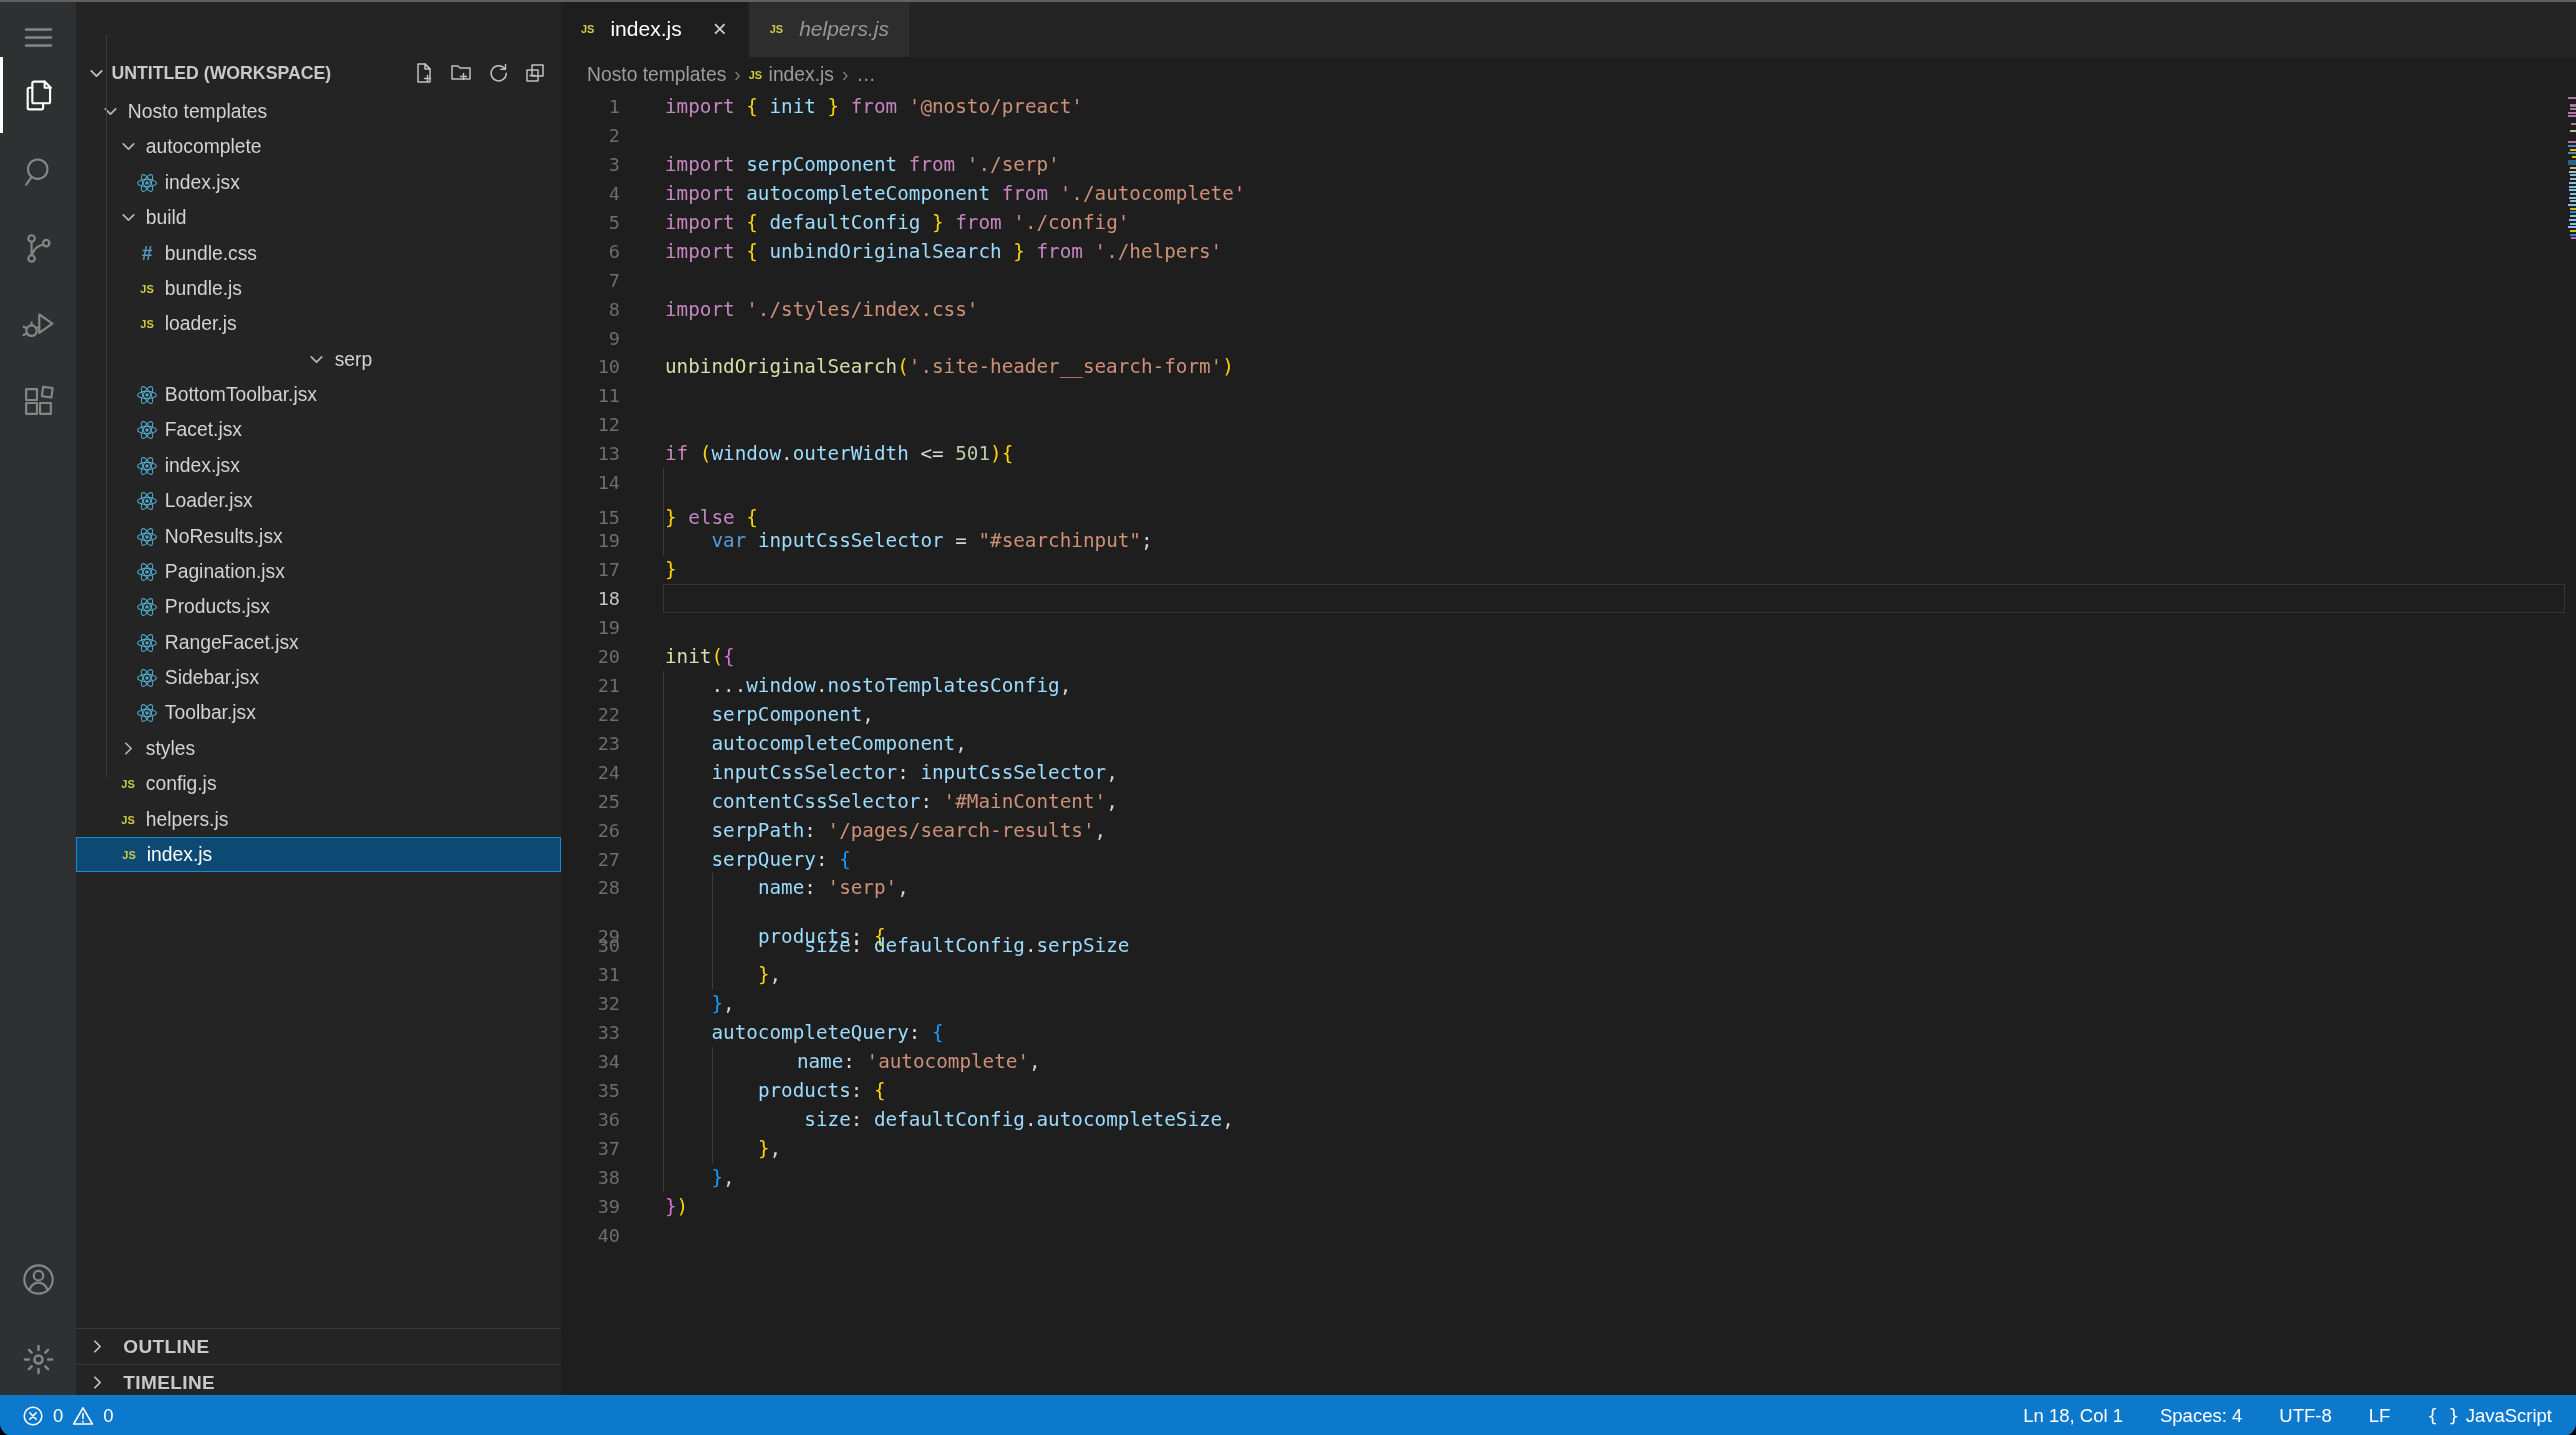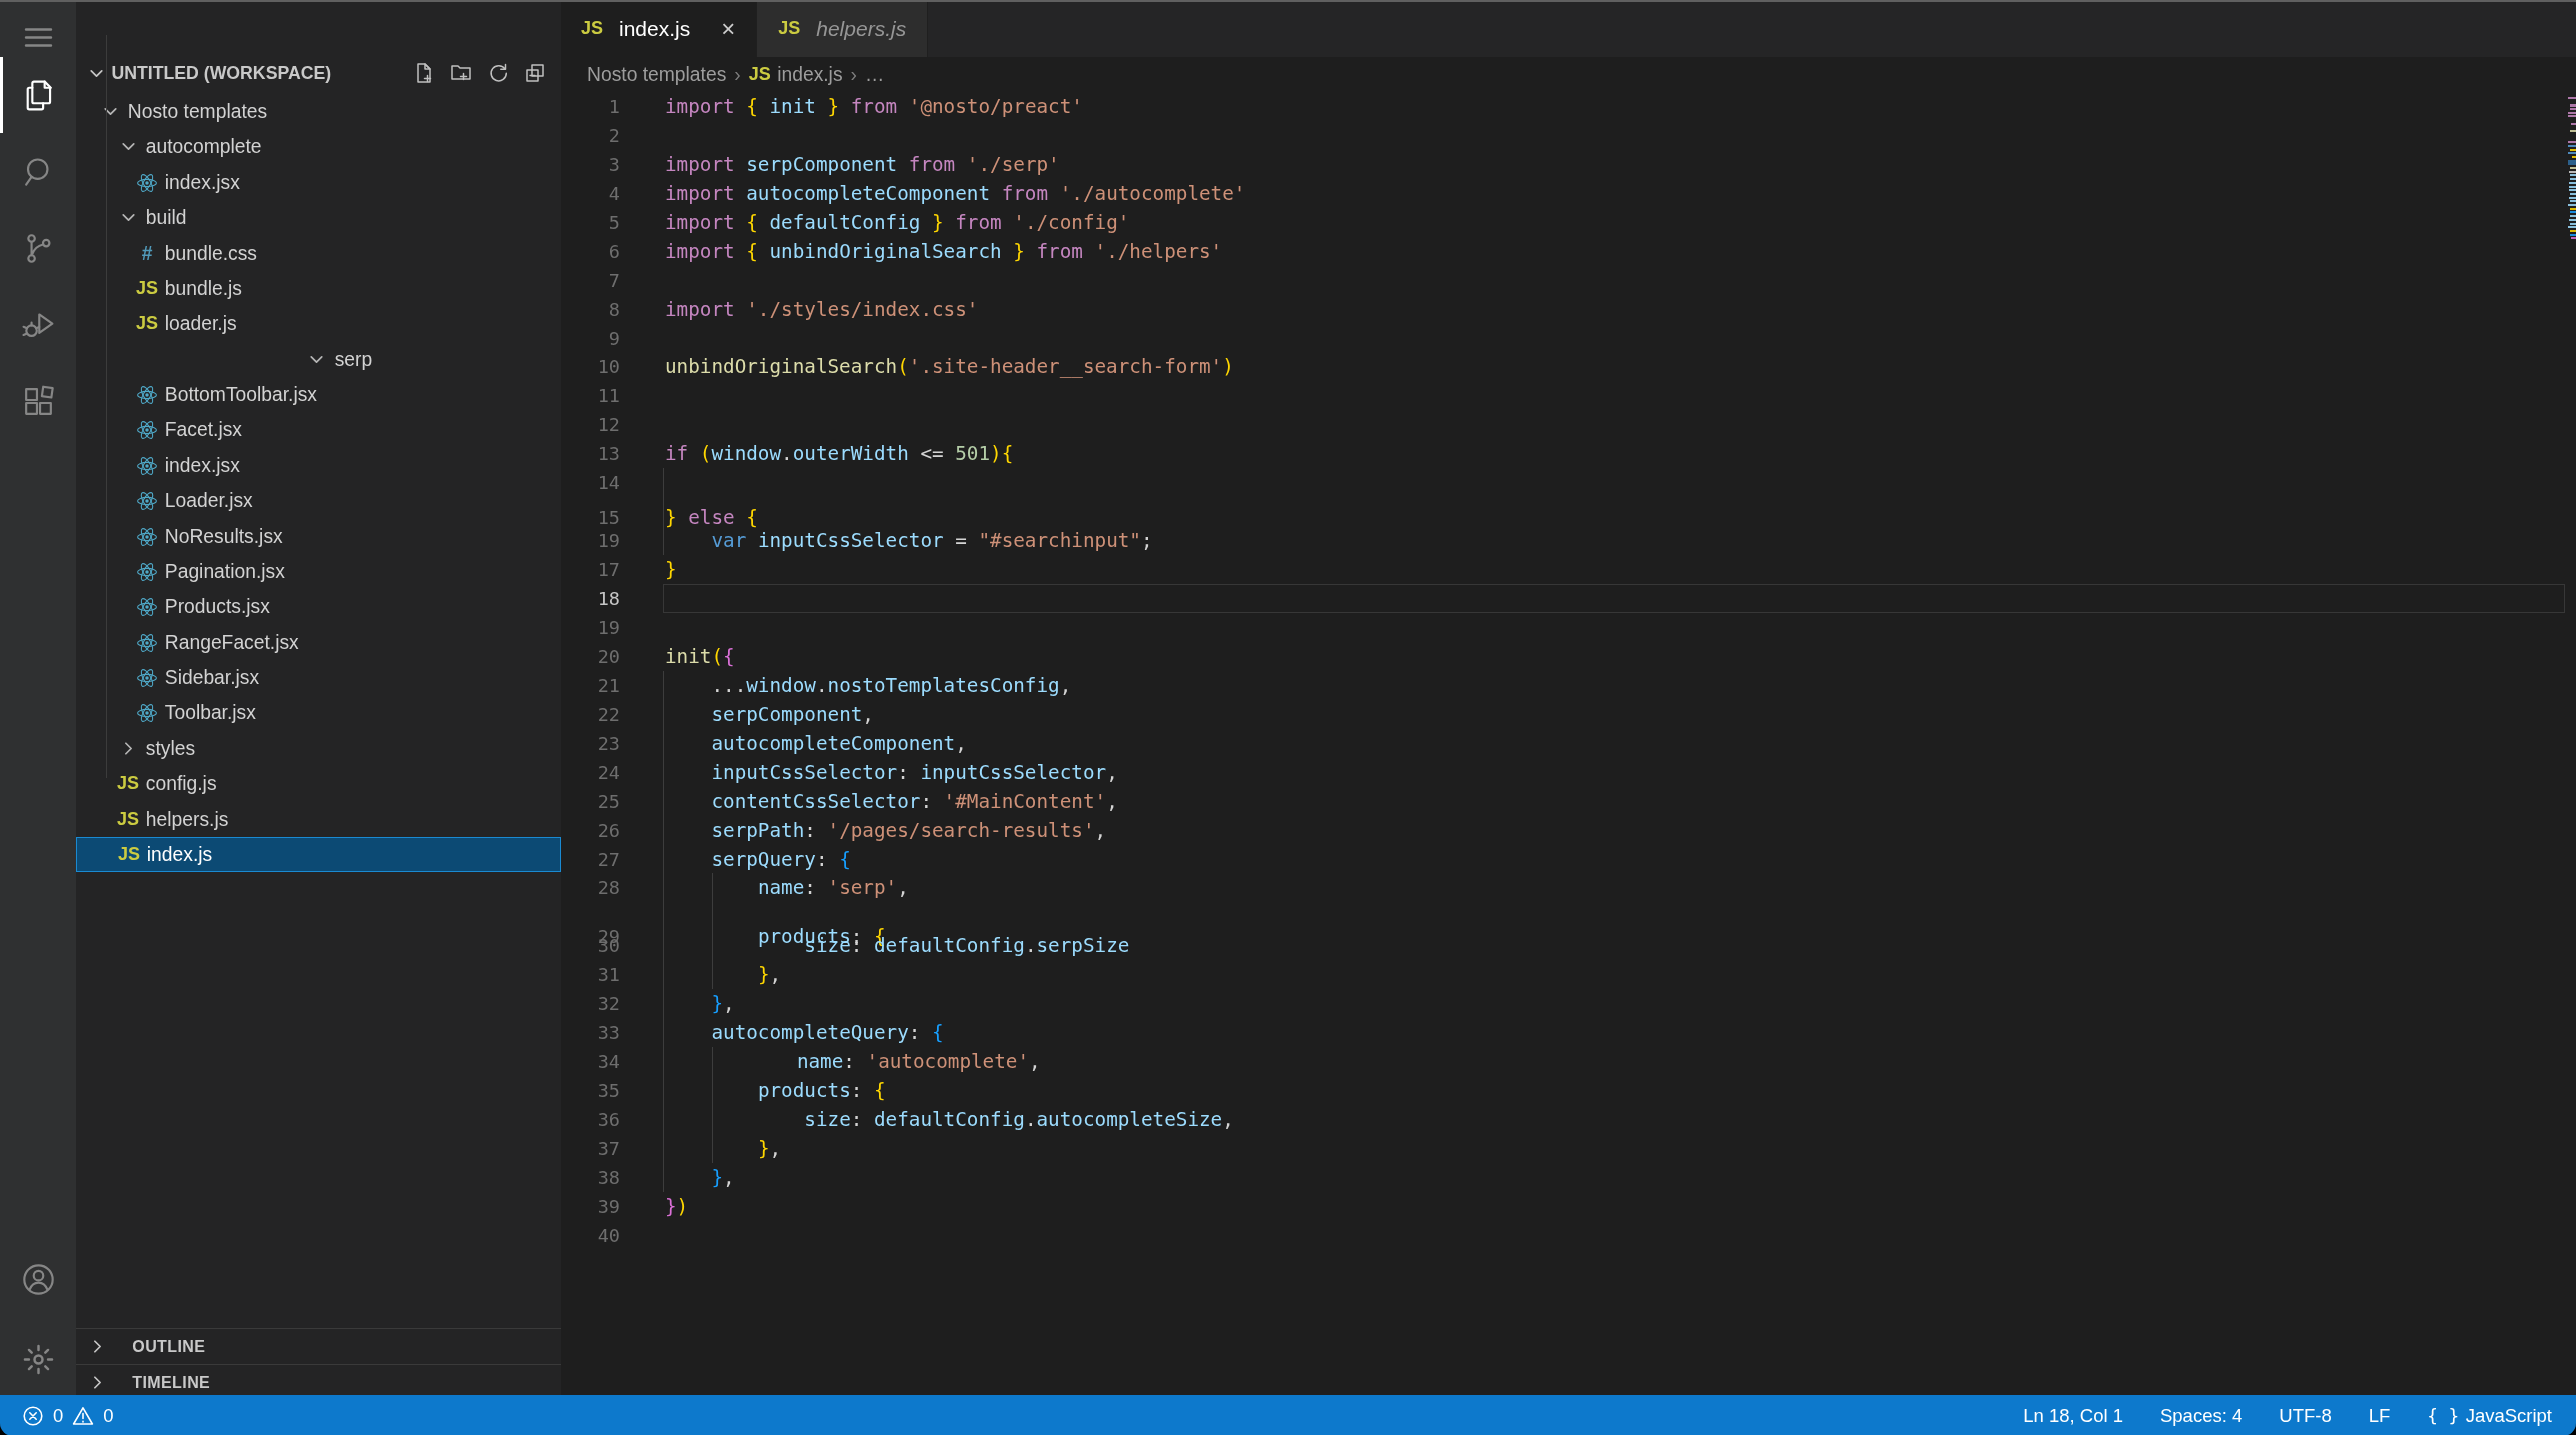--- a/index.html
+++ b/index.html
@@ -23,27 +23,27 @@
   .ws-label{margin-left:4.8px;font-weight:bold;font-size:17.7px;color:#c9c9c9;white-space:nowrap;}
   .ws-actions{position:absolute;right:14.5px;top:6.4px;display:flex;gap:13px;color:#c0c0c0;}
   .ws-actions span{cursor:pointer;display:flex;}
   .tree{position:absolute;left:0;top:94px;width:100%;}
   .tree-guide{position:absolute;left:30px;top:35px;width:0.8px;background:#3c3c3c;}
   .tree-row{position:absolute;left:0;width:100%;height:35px;display:flex;align-items:center;cursor:pointer;box-sizing:border-box;}
   .tree-row .ticon{width:26px;display:flex;justify-content:center;align-items:center;flex:none;}
   .tree-row .tlabel{margin-left:4.8px;font-size:19.3px;color:#d3d3d3;white-space:nowrap;}
   .tree-row.selected{background:#0c4a74;border:1.6px solid #1a8ad2;}
   .tree-row.selected .tlabel{color:#ffffff;}
-  .badge-js{font-family:"Liberation Sans",sans-serif;font-weight:bold;font-size:18px;color:#cbcb41;}
+  .badge-js{font-family:"Liberation Sans",sans-serif;font-weight:bold;font-size:11px;color:#cbcb41;}
   .badge-css{font-weight:bold;font-size:19.3px;color:#519aba;}
   .react-ic{color:#4fa8c7;display:flex;}
   .chev{color:#b5b5b5;display:flex;}
   .sb-section{position:absolute;left:0;width:100%;height:35px;display:flex;align-items:center;border-top:0.8px solid #3a3a3a;cursor:pointer;}
   .sb-section .ticon{margin-left:11.3px;display:flex;color:#c5c5c5;}
-  .sb-section .slabel{margin-left:24px;font-weight:bold;font-size:16px;color:#c9c9c9;letter-spacing:0.4px;}
+  .sb-section .slabel{margin-left:15px;font-weight:bold;font-size:19px;color:#c9c9c9;letter-spacing:0.4px;}
 
   
   .editor{position:absolute;left:560px;top:0;width:2016px;height:1395px;background:#1e1e1e;}
   .tabbar{position:absolute;left:0;top:0;width:100%;height:57px;background:#252526;display:flex;}
   .tab{height:57px;display:flex;align-items:center;padding:0 21px;box-sizing:border-box;cursor:pointer;border-right:0.8px solid #1f1f1f;}
   .tab .tab-label{margin-left:9.6px;font-size:21px;color:#969696;white-space:nowrap;}
   .tab.active{background:#1e1e1e;}
   .tab.active .tab-label{color:#ffffff;}
   .tab.inactive{background:#2d2d2d;}
   .tab.preview .tab-label{font-style:italic;}

